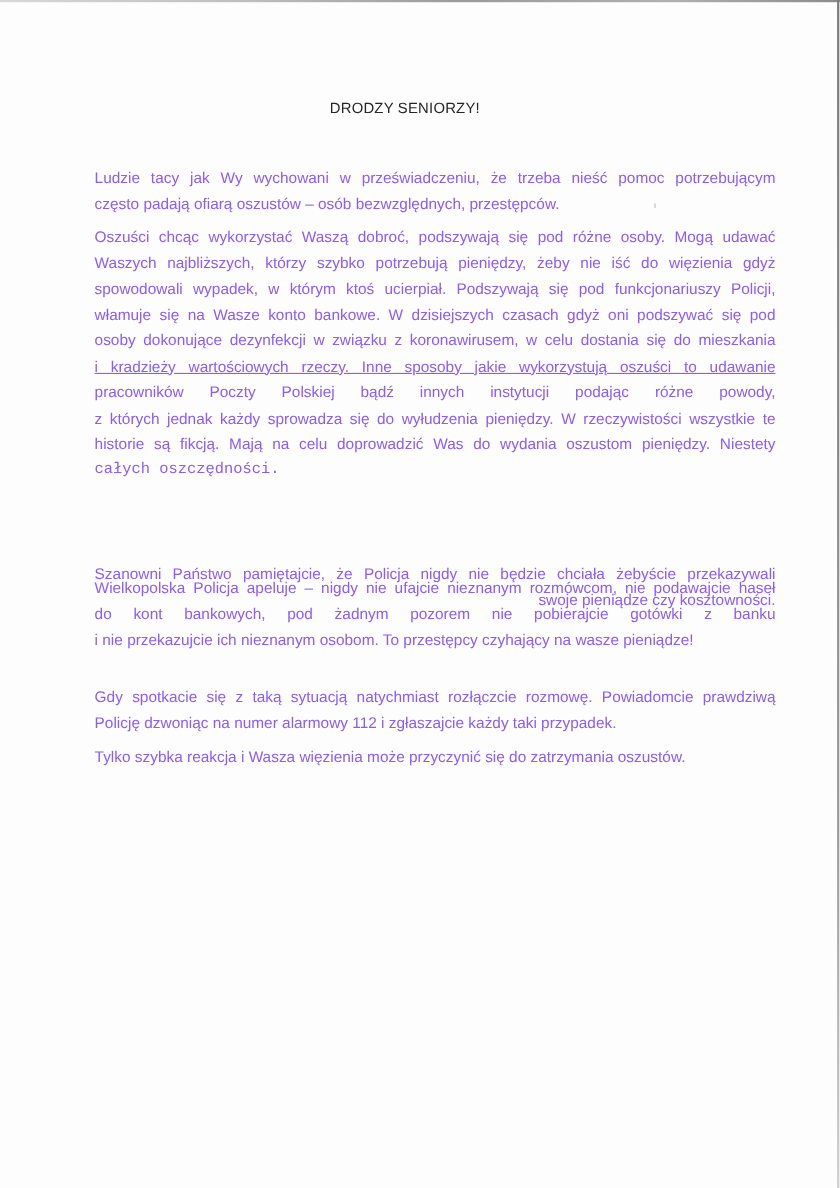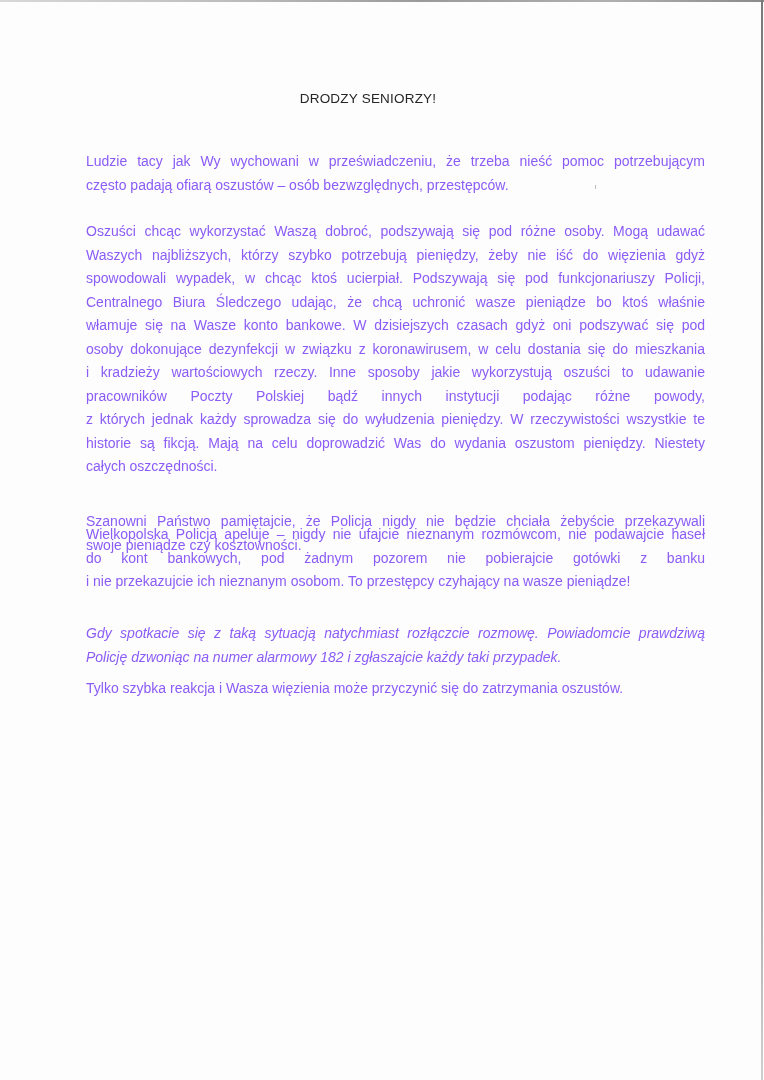--- a/index.html
+++ b/index.html
@@ -42,47 +42,46 @@
   <div class="right-edge"></div>
   <div class="speck"></div>
 
   <div class="title">DRODZY SENIORZY!</div>
 
   <div class="para" style="top:150px;">
     <div class="line j" style="white-space: nowrap;">Ludzie tacy jak Wy wychowani w przeświadczeniu, że trzeba nieść pomoc potrzebującym</div>
     <div class="line" style="white-space: nowrap;">często padają ofiarą oszustów – osób bezwzględnych, przestępców.</div>
   </div>
 
-  <div class="para" style="top:220px;">
+  <div class="para" style="top:204px;">
     <div class="line j" style="white-space: nowrap;">Oszuści chcąc wykorzystać Waszą dobroć, podszywają się pod różne osoby. Mogą udawać</div>
     <div class="line j" style="white-space: nowrap;">Waszych najbliższych, którzy szybko potrzebują pieniędzy, żeby nie iść do więzienia gdyż</div>
-    <div class="line j" style="white-space: nowrap;">spowodowali wypadek, w chcąc ktoś ucierpiał. Podszywają się pod funkcjonariuszy Policji,</div>
-    <div class="line j" style="white-space: nowrap;">Centralnego Biura Śledczego udając, że chcą uchronić wasze pieniądze bo ktoś właśnie</div>
+    <div class="line j" style="white-space: nowrap;">spowodowali wypadek, w którym ktoś ucierpiał. Podszywają się pod funkcjonariuszy Policji,</div>
     <div class="line j" style="white-space: nowrap;">włamuje się na Wasze konto bankowe. W dzisiejszych czasach gdyż oni podszywać się pod</div>
     <div class="line j" style="white-space: nowrap;">osoby dokonujące dezynfekcji w związku z koronawirusem, w celu dostania się do mieszkania</div>
-    <div class="line j" style="white-space: nowrap;">i kradzieży wartościowych rzeczy. Inne sposoby jakie wykorzystują oszuści to udawanie</div>
+    <div class="line j" style="white-space: nowrap; text-decoration: underline;">i kradzieży wartościowych rzeczy. Inne sposoby jakie wykorzystują oszuści to udawanie</div>
     <div class="line j" style="white-space: nowrap;">pracowników Poczty Polskiej bądź innych instytucji podając różne powody,</div>
     <div class="line j" style="white-space: nowrap;">z których jednak każdy sprowadza się do wyłudzenia pieniędzy. W rzeczywistości wszystkie te</div>
     <div class="line j" style="white-space: nowrap;">historie są fikcją. Mają na celu doprowadzić Was do wydania oszustom pieniędzy. Niestety</div>
-    <div class="line" style="white-space: nowrap;">całych oszczędności.</div>
+    <div class="line" style="white-space: nowrap; font-family: Liberation Mono, monospace;">całych oszczędności.</div>
   </div>
 
   <div class="para" style="top:510px;">
     <div class="line j" style="white-space: nowrap;">Szanowni Państwo pamiętajcie, że Policja nigdy nie będzie chciała żebyście przekazywali</div>
-    <div class="line" style="white-space: nowrap;">swoje pieniądze czy kosztowności.</div>
+    <div class="line" style="white-space: nowrap; text-align: right;">swoje pieniądze czy kosztowności.</div>
   </div>
 
   <div class="para" style="top:523px;">
     <div class="line j" style="white-space: nowrap;">Wielkopolska Policja apeluje – nigdy nie ufajcie nieznanym rozmówcom, nie podawajcie haseł</div>
     <div class="line j" style="white-space: nowrap;">do kont bankowych, pod żadnym pozorem nie pobierajcie gotówki z banku</div>
     <div class="line" style="white-space: nowrap;">i nie przekazujcie ich nieznanym osobom. To przestępcy czyhający na wasze pieniądze!</div>
   </div>
 
-  <div class="para" style="top:622px;font-style:italic;">
+  <div class="para" style="top:622px;">
     <div class="line j" style="white-space: nowrap;">Gdy spotkacie się z taką sytuacją natychmiast rozłączcie rozmowę. Powiadomcie prawdziwą</div>
-    <div class="line" style="white-space: nowrap;">Policję dzwoniąc na numer alarmowy 182 i zgłaszajcie każdy taki przypadek.</div>
+    <div class="line" style="white-space: nowrap;">Policję dzwoniąc na numer alarmowy 112 i zgłaszajcie każdy taki przypadek.</div>
   </div>
 
   <div class="para" style="top:677px;">
     <div class="line" style="white-space: nowrap;">Tylko szybka reakcja i Wasza więzienia może przyczynić się do zatrzymania oszustów.</div>
   </div>
 
 </div>
 
 </body></html>

